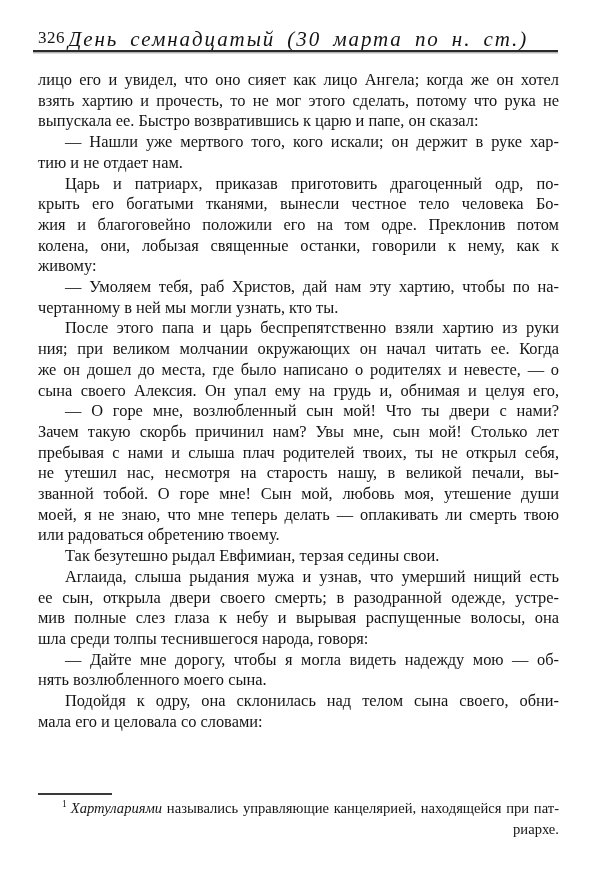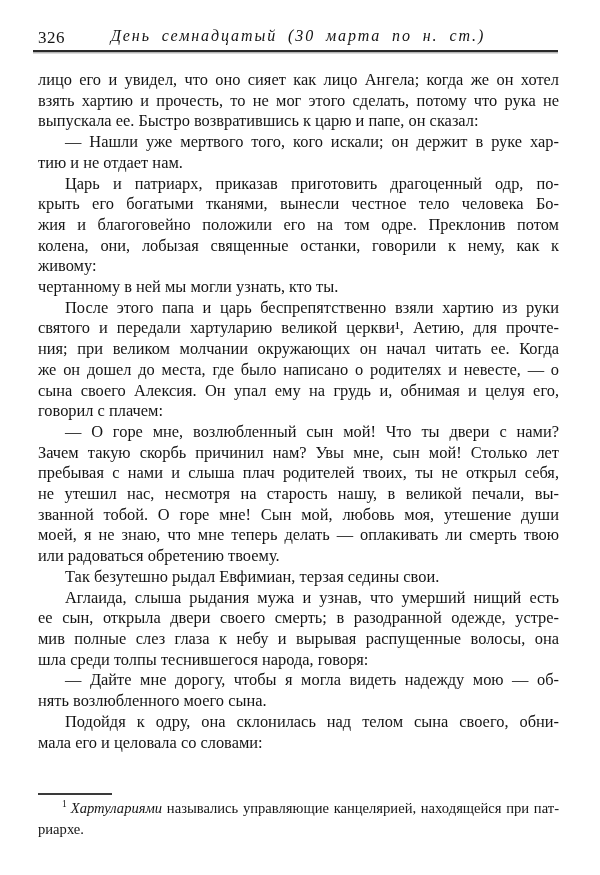--- a/index.html
+++ b/index.html
@@ -30,21 +30,21 @@
     left: 0;
     top: 1px;
     font-size: 17px;
     letter-spacing: 0.5px;
     font-family: Liberation Serif, serif;
   }
   .running-title {
     display: block;
     text-align: center;
     font-style: italic;
-    font-size: 16px;
+    font-size: 21px;
     letter-spacing: 1.9px;
     word-spacing: 5px;
     white-space: nowrap;
   }
   .header-rule {
     position: absolute;
     top: 50px;
     left: 33px;
     width: 525px;
     height: 0;
@@ -91,21 +91,21 @@
     width: 521px;
     font-size: 14.6px;
     line-height: 20.5px;
   }
   .fn-line1 {
     text-align: justify;
     text-align-last: justify;
     text-indent: 24px;
   }
   .fn-line2 {
-    text-align: left;
+    text-align: right;
   }
   .fn-marker {
     font-size: 9.5px;
     vertical-align: super;
     line-height: 0;
     margin-right: 4px;
   }
   .fn-term {
   }
 </style>
@@ -132,29 +132,28 @@
         <div class="line para-end">тию и не отдает нам.</div>
       </div>
       <div class="paragraph">
         <div class="line indent">Царь и патриарх, приказав приготовить драгоценный одр, по-</div>
         <div class="line">крыть его богатыми тканями, вынесли честное тело человека Бо-</div>
         <div class="line">жия и благоговейно положили его на том одре. Преклонив потом</div>
         <div class="line">колена, они, лобызая священные останки, говорили к нему, как к</div>
         <div class="line para-end">живому:</div>
       </div>
       <div class="paragraph">
+        <div class="line indent">— Умоляем тебя, раб Христов, дай нам эту хартию, чтобы по на-</div>
         <div class="line para-end">чертанному в ней мы могли узнать, кто ты.</div>
       </div>
       <div class="paragraph">
         <div class="line indent">После этого папа и царь беспрепятственно взяли хартию из руки</div>
-        <div class="line">святого и передали хартуларию великой церкви¹, Аетию, для прочте-</div>
         <div class="line">ния; при великом молчании окружающих он начал читать ее. Когда</div>
         <div class="line">же он дошел до места, где было написано о родителях и невесте, — о</div>
         <div class="line">сына своего Алексия. Он упал ему на грудь и, обнимая и целуя его,</div>
-        <div class="line para-end">говорил с плачем:</div>
       </div>
       <div class="paragraph">
         <div class="line indent">— О горе мне, возлюбленный сын мой! Что ты двери с нами?</div>
         <div class="line">Зачем такую скорбь причинил нам? Увы мне, сын мой! Столько лет</div>
         <div class="line">пребывая с нами и слыша плач родителей твоих, ты не открыл себя,</div>
         <div class="line">не утешил нас, несмотря на старость нашу, в великой печали, вы-</div>
         <div class="line">званной тобой. О горе мне! Сын мой, любовь моя, утешение души</div>
         <div class="line">моей, я не знаю, что мне теперь делать — оплакивать ли смерть твою</div>
         <div class="line para-end">или радоваться обретению твоему.</div>
       </div>

